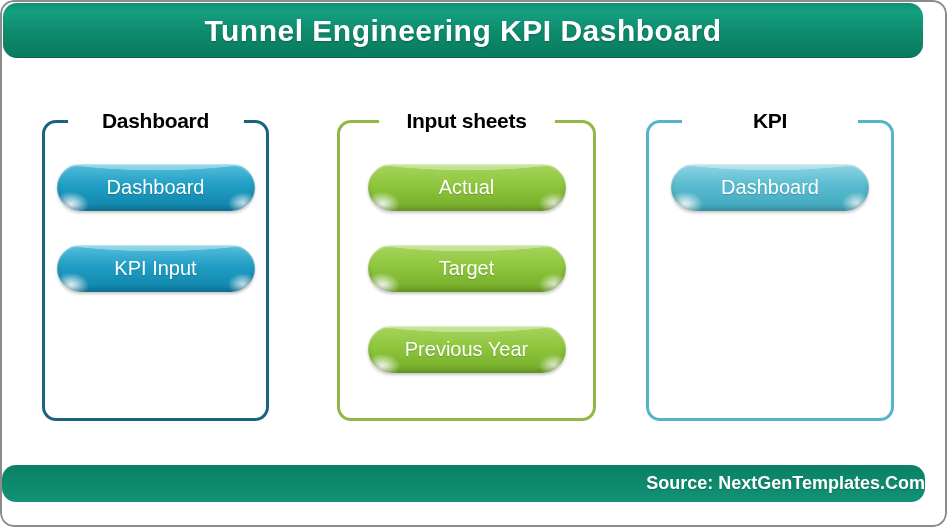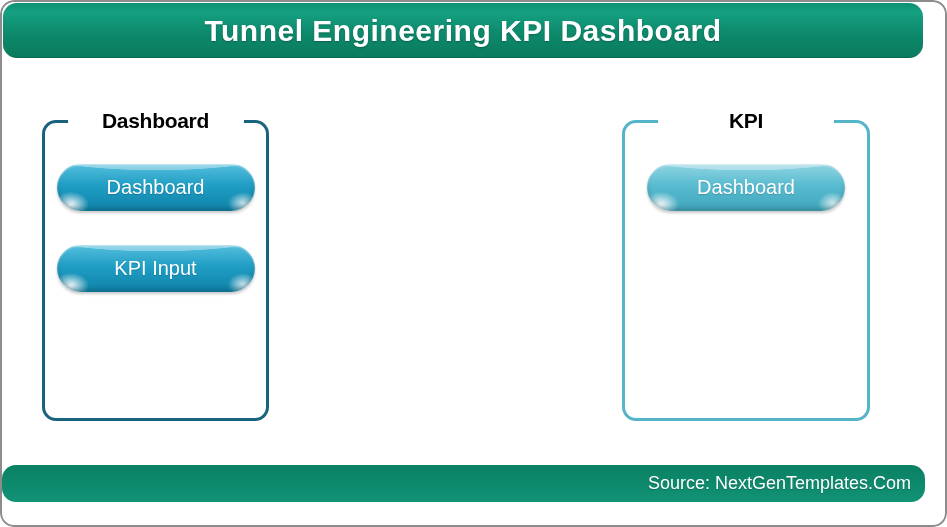--- a/index.html
+++ b/index.html
@@ -38,21 +38,21 @@
   .group {
     position: absolute;
     top: 118px;
     height: 301px;
     border-width: 3px;
     border-style: solid;
     background: transparent;
   }
   .group-1 { left: 40px;  width: 227px; border-color: #1a637f; }
   .group-2 { left: 335px; width: 259px; border-color: #8fb844; }
-  .group-3 { left: 620px; width: 248px; border-color: #54b4c9; }
+  .group-3 { left: 644px; width: 248px; border-color: #54b4c9; }
 
   .group-heading {
     position: absolute;
     top: -16px;
     left: 50%;
     transform: translateX(-50%);
     width: 176px;
     background: #ffffff;
     color: #000000;
     font-size: 21px;
@@ -101,44 +101,51 @@
   .bottombar {
     position: absolute;
     left: 0; top: 463px;
     width: 923px; height: 37px;
     background: linear-gradient(180deg, #0a8064 0%, #0e8a6d 55%, #129376 100%);
   }
   .bottombar span {
     display: block;
     color: #ffffff;
     font-size: 18px;
-    font-weight: normal;
+    font-weight: bold;
     text-align: right;
     line-height: 37px;
-    padding-right: 14px;
     text-shadow: 0 1px 1px rgba(0,0,0,0.2);
   }
 </style>
 </head>
 <body>
 
 <div class="page">
 
   <header class="topbar">
     <h1>Tunnel Engineering KPI Dashboard</h1>
   </header>
 
   <section class="group group-1">
     <div class="group-heading">Dashboard</div>
     <div class="group-buttons">
       <button class="pill pill-blue">Dashboard</button>
       <button class="pill pill-blue">KPI Input</button>
     </div>
   </section>
 
+  <section class="group group-2">
+    <div class="group-heading">Input sheets</div>
+    <div class="group-buttons">
+      <button class="pill pill-green">Actual</button>
+      <button class="pill pill-green">Target</button>
+      <button class="pill pill-green">Previous Year</button>
+    </div>
+  </section>
 
   <section class="group group-3">
     <div class="group-heading">KPI</div>
     <div class="group-buttons">
       <button class="pill pill-teal">Dashboard</button>
     </div>
   </section>
 
   <footer class="bottombar">
     <span>Source: NextGenTemplates.Com</span>

